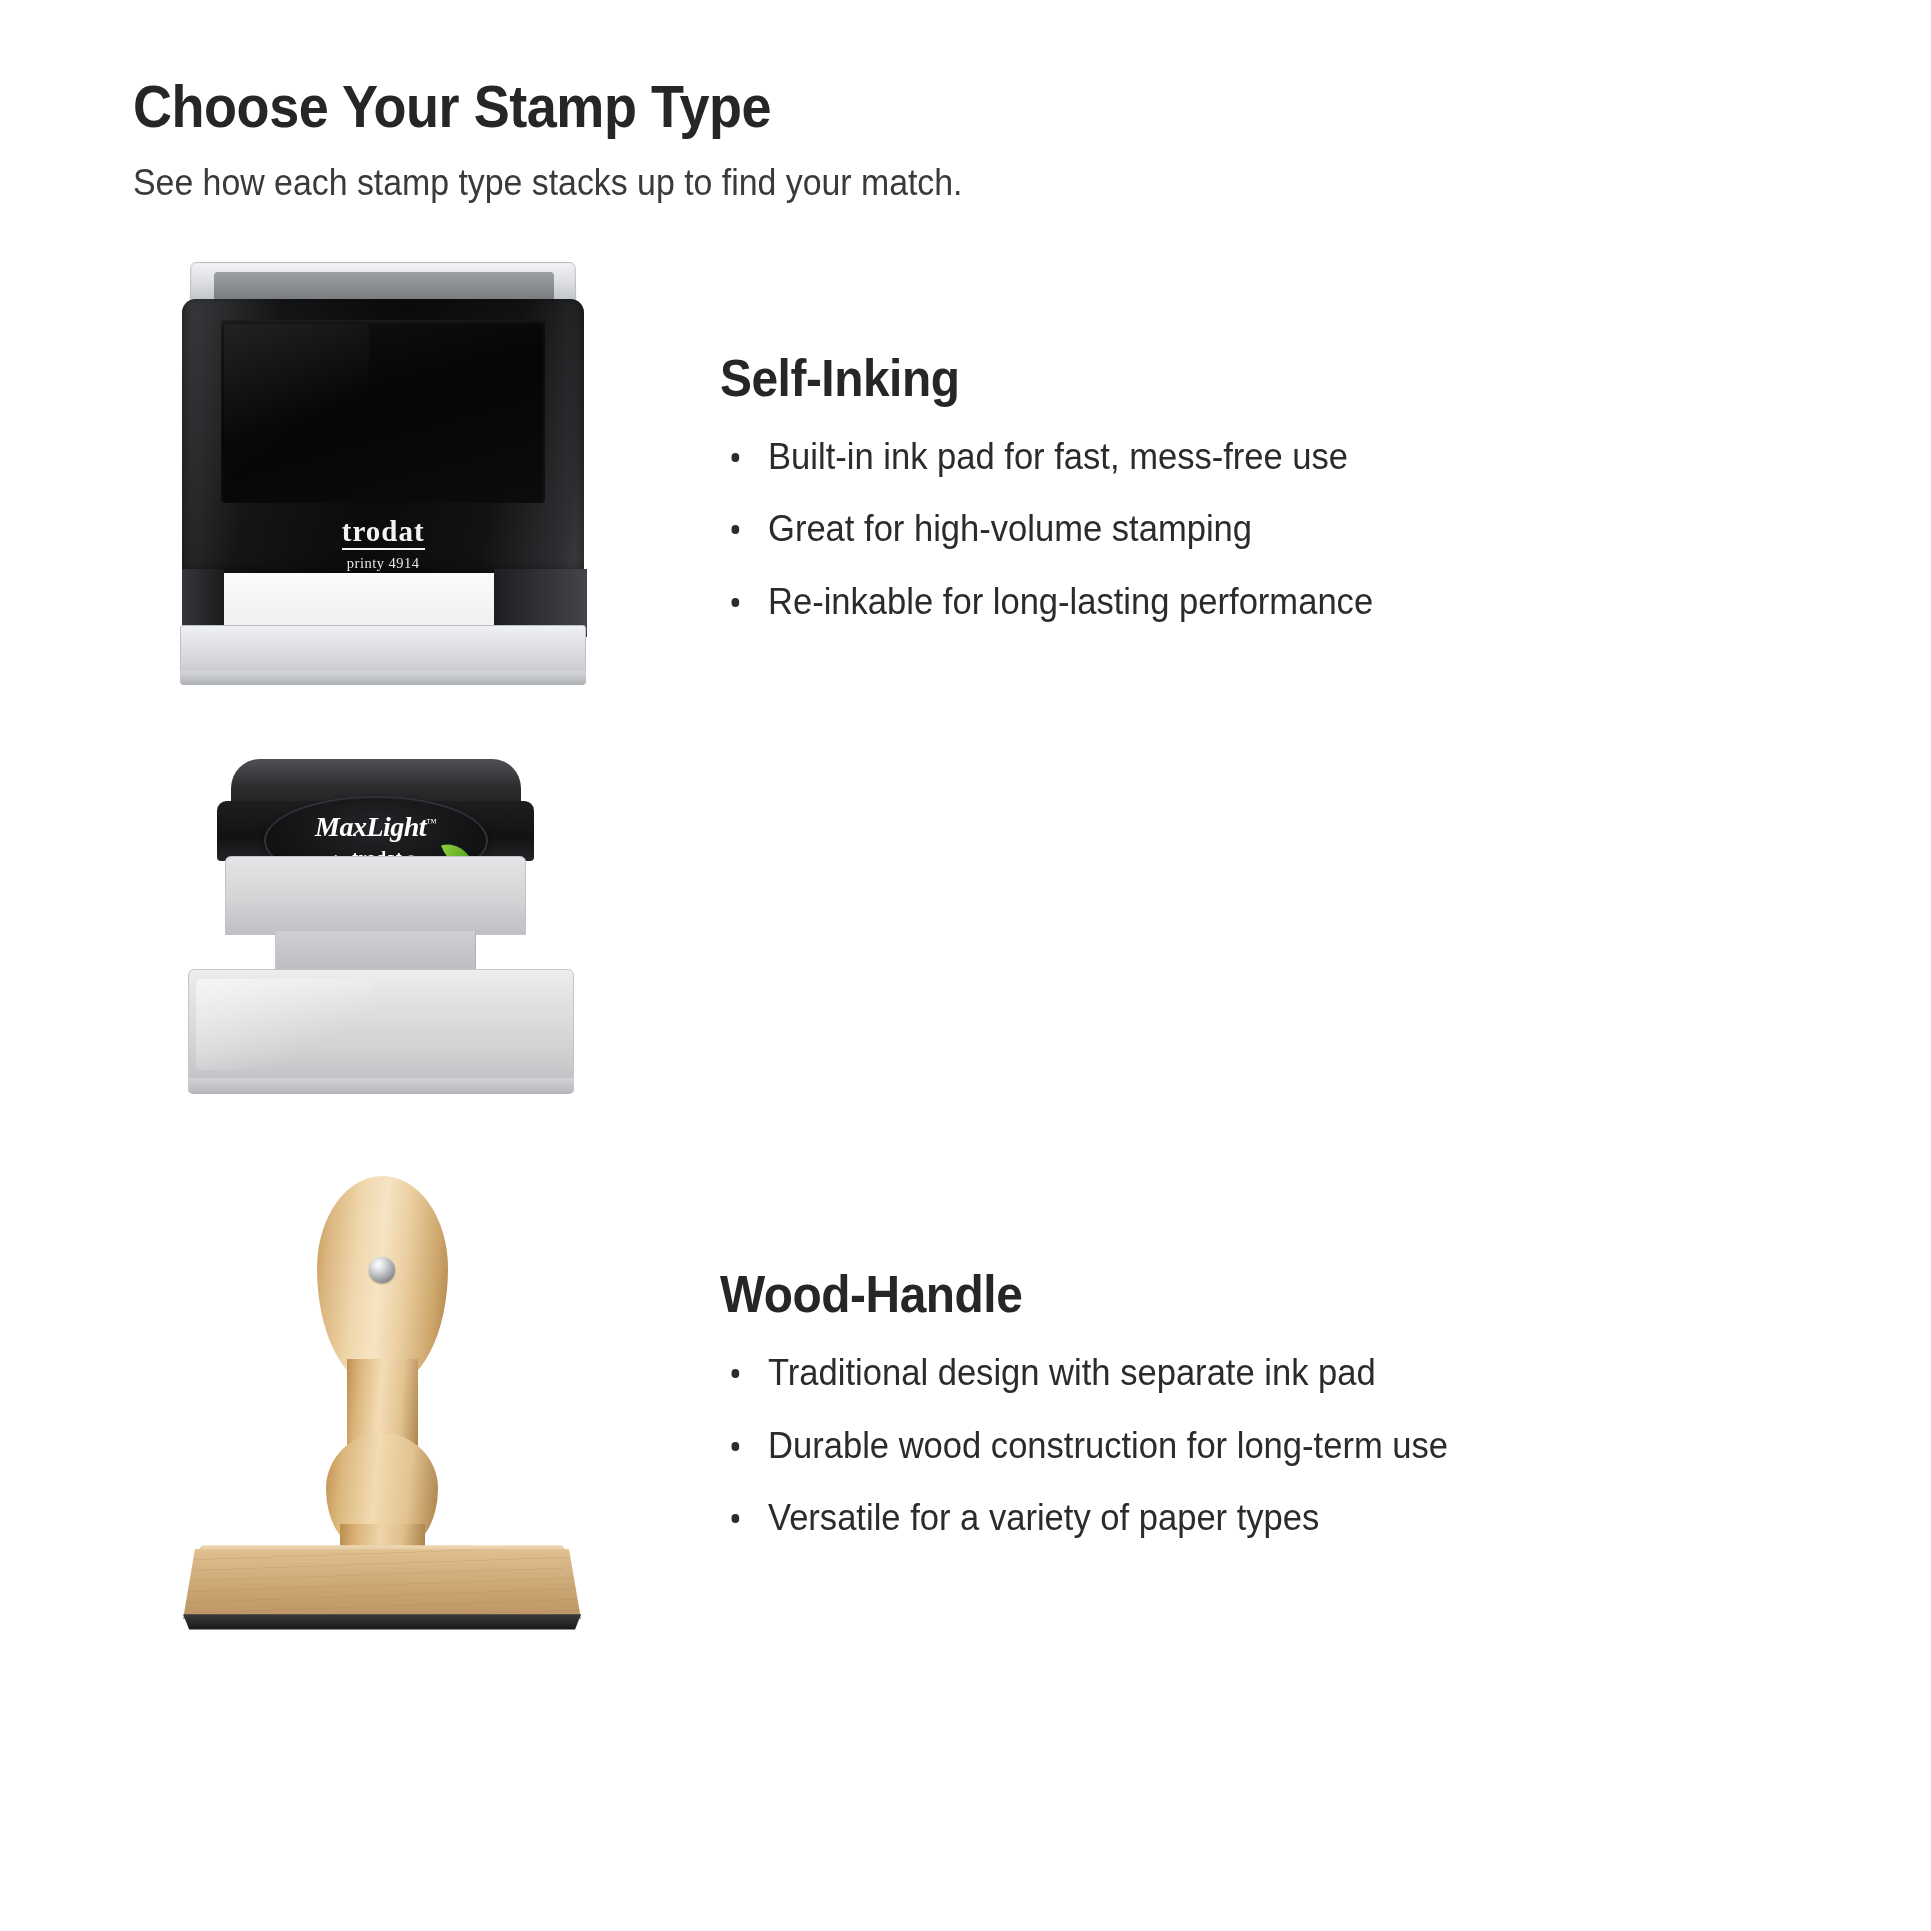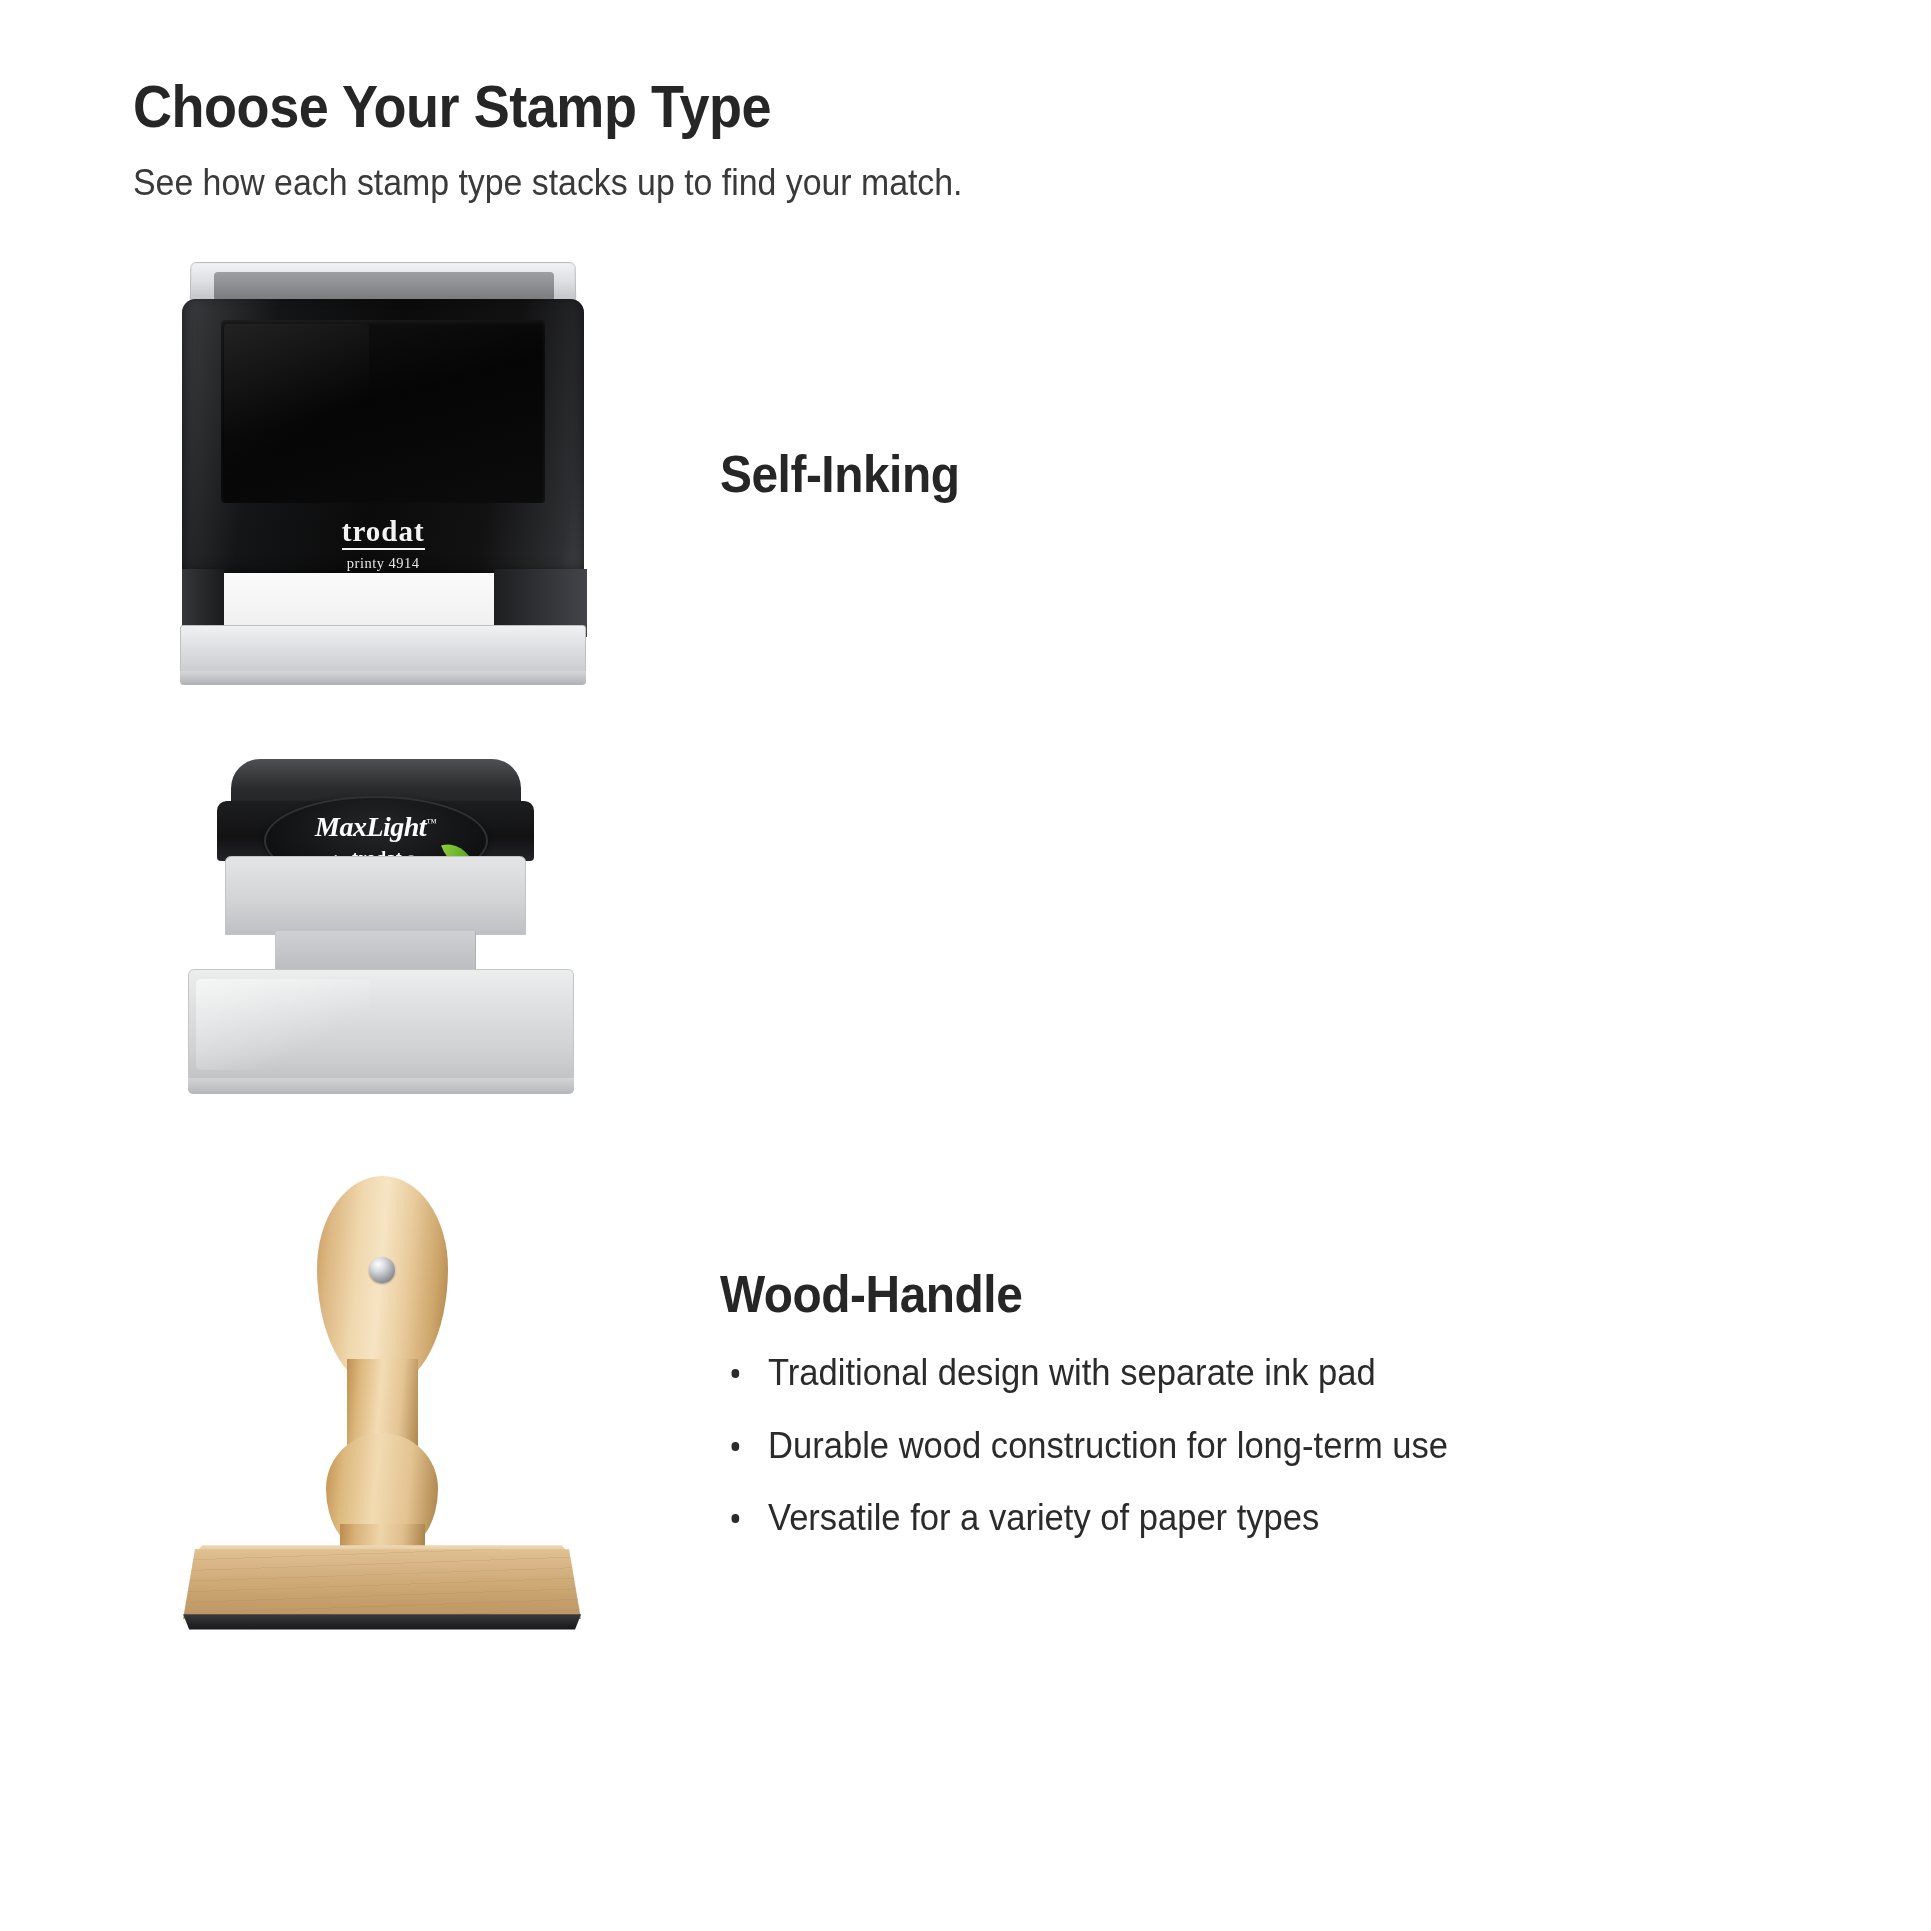--- a/index.html
+++ b/index.html
@@ -295,20 +295,25 @@
           </div>
           <div class="si-gap"></div>
           <div class="si-skirt-left"></div>
           <div class="si-skirt-right"></div>
           <div class="si-base"></div>
           <div class="si-base-lip"></div>
         </div>
       </div>
       <div class="text-col">
         <h2 class="type-heading">Self-Inking</h2>
+        <ul class="feature-list">
+          <li>Built-in ink pad for fast, mess-free use</li>
+          <li>Great for high-volume stamping</li>
+          <li>Re-inkable for long-lasting performance</li>
+        </ul>
       </div>
     </div>
 
     <div class="stamp-row" style="margin-top:48px;">
       <div class="figure-col">
         <div class="pi-stamp">
           <div class="pi-cap"></div>
           <div class="pi-headband"></div>
           <div class="pi-logo-oval">
             <div class="pi-logo-main">

